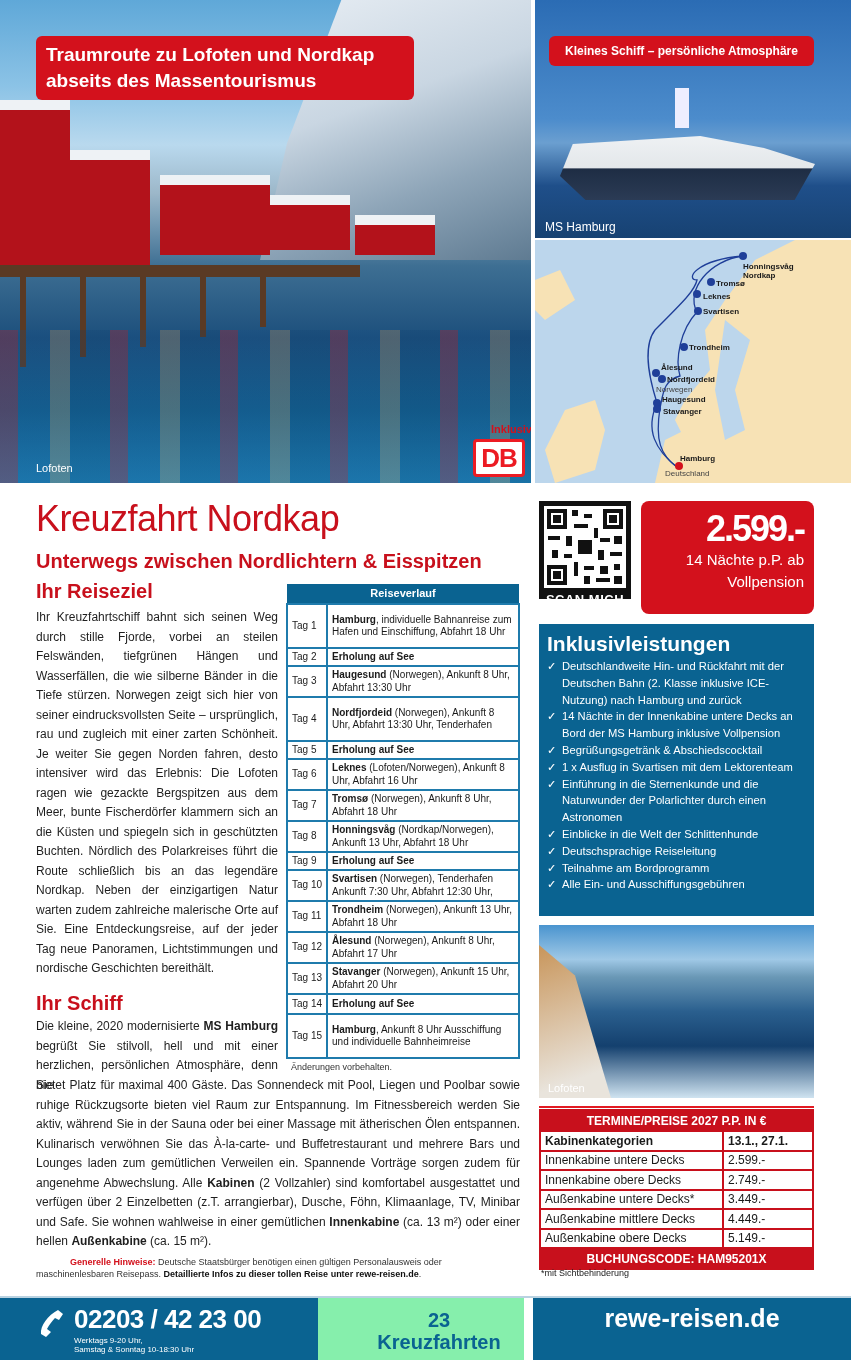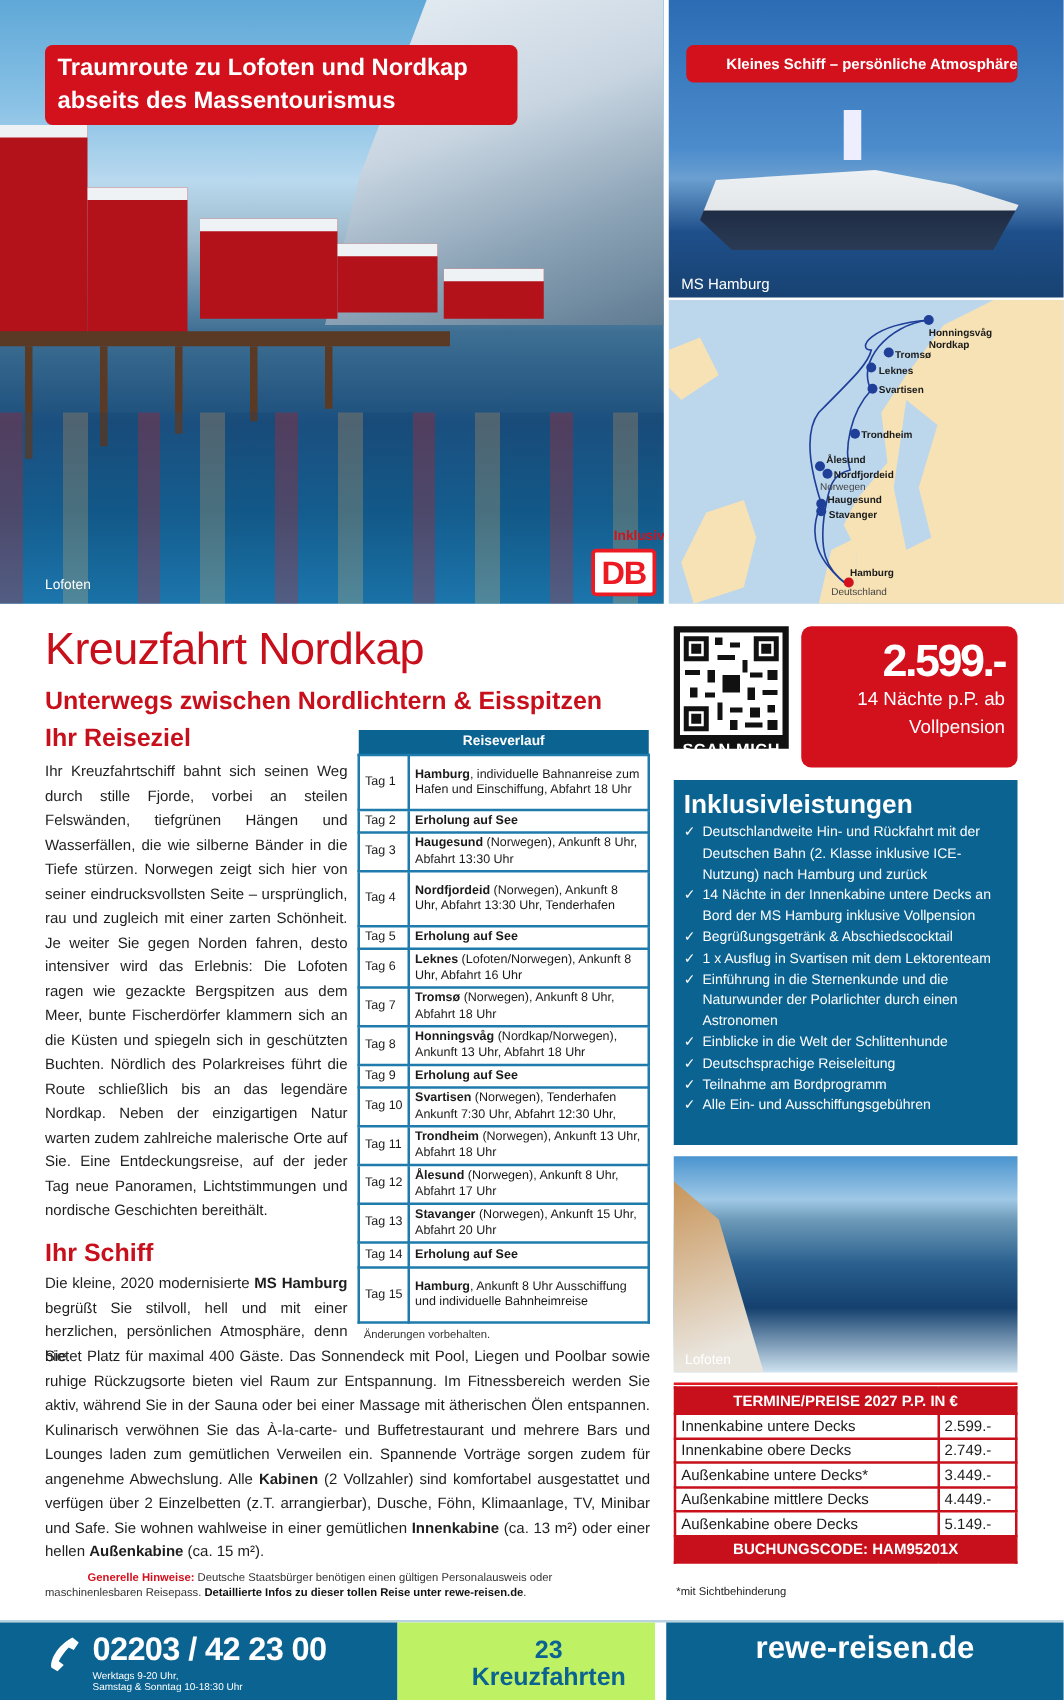--- a/index.html
+++ b/index.html
@@ -18,21 +18,21 @@
     background: repeating-linear-gradient(90deg, rgba(180,30,40,0.35) 0 18px, rgba(20,80,140,0.2) 18px 50px, rgba(230,160,80,0.25) 50px 70px, rgba(10,60,110,0.2) 70px 110px); }
   .banner { background: #d3111c; color: #fff; font-weight: bold; border-radius: 6px; }
   .hero-banner { left: 36px; top: 36px; width: 378px; height: 64px; padding: 6px 10px; font-size: 19px; line-height: 26px; }
   .photo-caption { color: #fff; font-size: 11px; }
   .db-label { left: 471px; top: 423px; color: #d3111c; font-weight: bold; font-size: 11px; margin-left: 20px; }
   .db-logo { left: 473px; top: 439px; width: 52px; height: 38px; background: #fff; border: 3px solid #ec1b23; border-radius: 4px; color: #ec1b23; font-weight: bold; font-size: 26px; line-height: 32px; text-align: center; letter-spacing: -1px; }
 
   
   .ship { left: 535px; top: 0; width: 316px; height: 238px; overflow: hidden;
     background: linear-gradient(180deg, #2b6cb4 0%, #4c8ccc 50%, #6b9fd0 60%, #1f4f8a 78%, #174272 100%); }
-  .ship-banner { left: 14px; top: 36px; width: 265px; height: 30px; font-size: 12px; line-height: 30px; text-align: right; }
+  .ship-banner { left: 14px; top: 36px; width: 265px; height: 30px; font-size: 12px; line-height: 30px; text-align: center; }
   .ship-hull { left: 25px; top: 120px; width: 255px; height: 80px; background: linear-gradient(180deg,#f4f6f8 0%, #e3e7ea 60%, #1e2d44 61%, #2b3b55 100%); clip-path: polygon(5% 30%, 55% 20%, 80% 35%, 100% 55%, 92% 100%, 10% 100%, 0 70%); }
 
   
   .map { left: 535px; top: 240px; width: 316px; height: 243px; background: #bcd6ec; overflow: hidden; }
   .map svg { position: absolute; left: 0; top: 0; }
   .map-label { font-size: 8px; font-weight: bold; color: #1a1a1a; line-height: 9px; }
   .map-label.thin { font-weight: normal; color: #444; }
 
   
   .main-title { left: 36px; top: 498px; font-size: 36px; color: #c8101c; font-weight: normal; letter-spacing: -0.5px; }
@@ -78,21 +78,21 @@
   .rv-note { left: 291px; top: 1062px; font-size: 9px; color: #333; }
 
   
   .hinweise { left: 36px; top: 1256px; width: 484px; font-size: 9px; line-height: 12px; color: #333; }
   .hinweise .red { color: #d3111c; font-weight: bold; margin-left: 34px; }
   .hinweise b { font-weight: bold; color: #111; }
 
   
   .footer { left: 0; top: 1296px; width: 851px; height: 70px; border-top: 2px solid #b9d2e1; }
   .footer-left { left: 0; top: 1298px; width: 318px; height: 62px; background: #0a6391; color: #fff; }
-  .footer-mid { left: 318px; top: 1298px; width: 206px; height: 62px; background: #bef264; color: #0a6391; text-align: center; padding-left: 36px; }
+  .footer-mid { left: 318px; top: 1298px; width: 206px; height: 62px; background: #86efac; color: #0a6391; text-align: center; padding-left: 36px; }
   .footer-right { left: 533px; top: 1298px; width: 318px; height: 62px; background: #0a6391; color: #fff; text-align: center; }
   .phone { left: 74px; top: 6px; font-size: 26px; font-weight: bold; letter-spacing: -0.5px; }
   .hours { left: 74px; top: 38px; font-size: 8px; line-height: 9px; }
   .phone-icon { left: 36px; top: 10px; width: 30px; height: 30px; }
 </style>
 </head>
 <body>
 
 <div class="abs hero">
   <div class="abs mountain"></div>
@@ -308,20 +308,24 @@
   <div class="abs rock"></div>
   <div class="abs photo-caption" style="left:9px;top:157px;">Lofoten</div>
 </div>
 <div class="abs red-rule"></div>
 
 <table class="abs ptable">
   <tbody>
       <tr>
         <td colspan="2" class="hdr">TERMINE/PREISE 2027 P.P. IN €</td>
       </tr>
+  <tr class="col-h">
+    <td style="width:183px;">Kabinenkategorien</td>
+    <td>13.1., 27.1.</td>
+  </tr>
   <tr>
         <td>Innenkabine untere Decks</td>
         <td>2.599.-</td>
       </tr>
   <tr>
         <td>Innenkabine obere Decks</td>
         <td>2.749.-</td>
       </tr>
   <tr>
         <td>Außenkabine untere Decks*</td>

